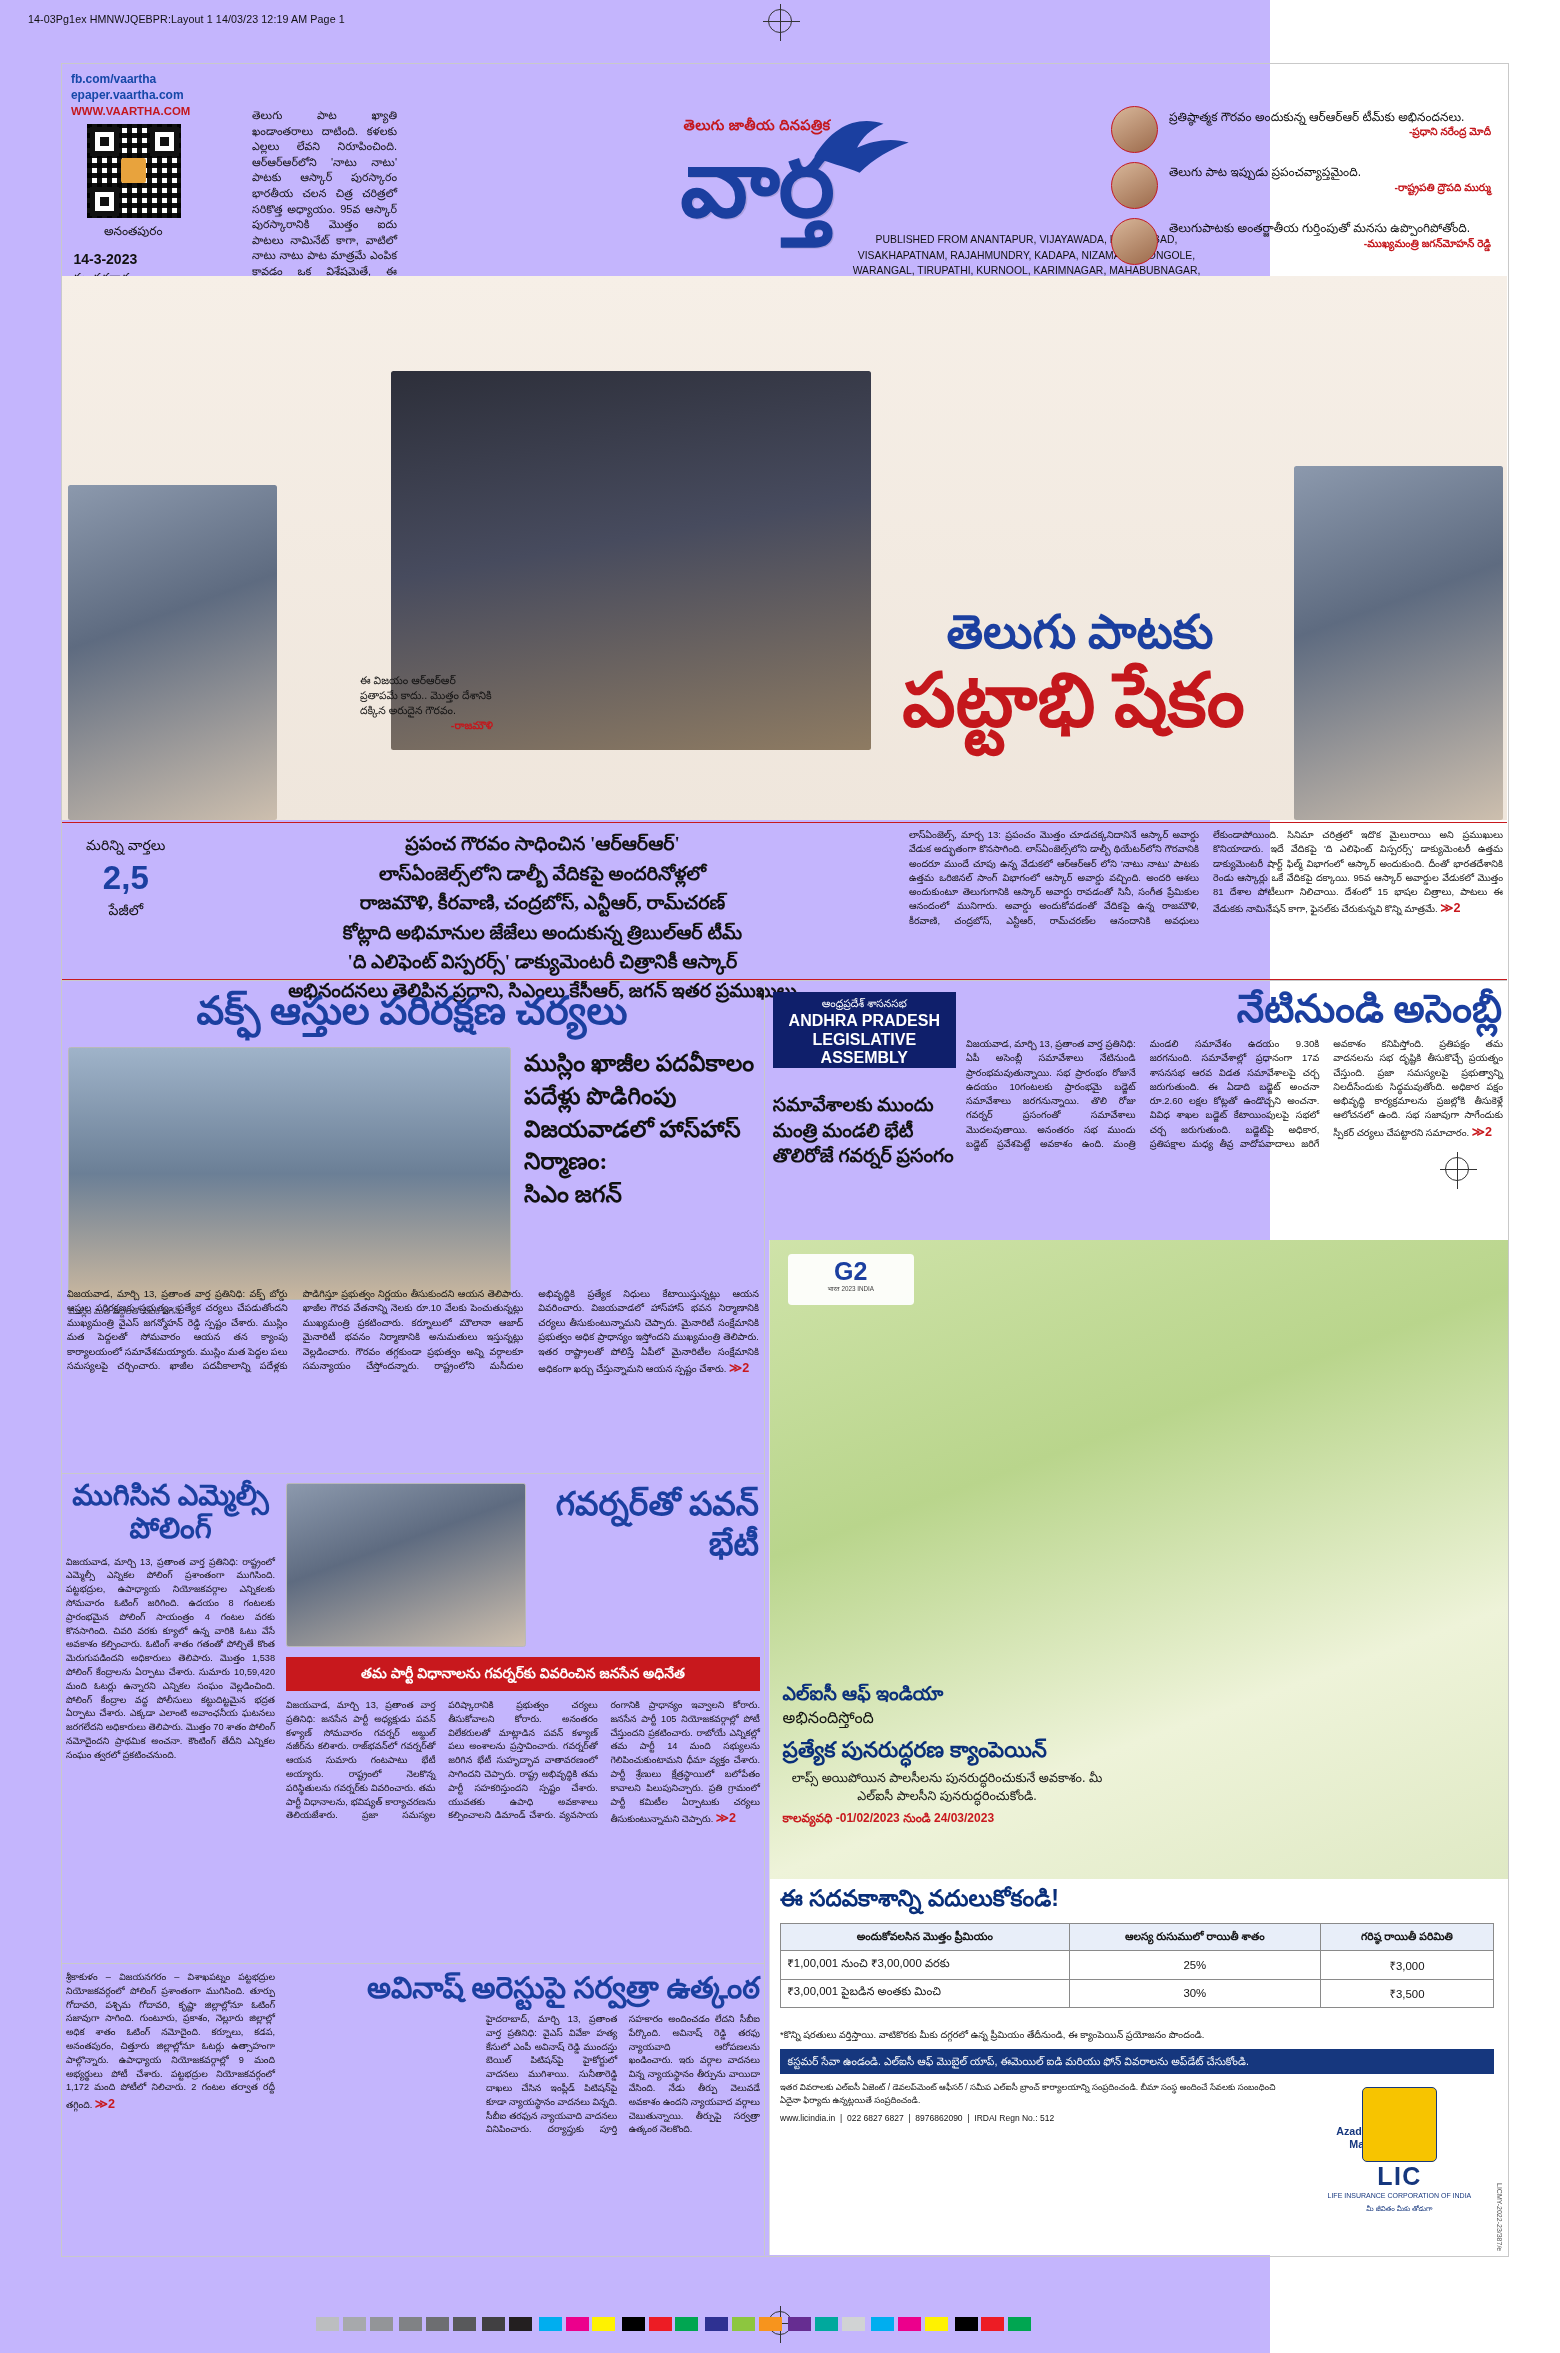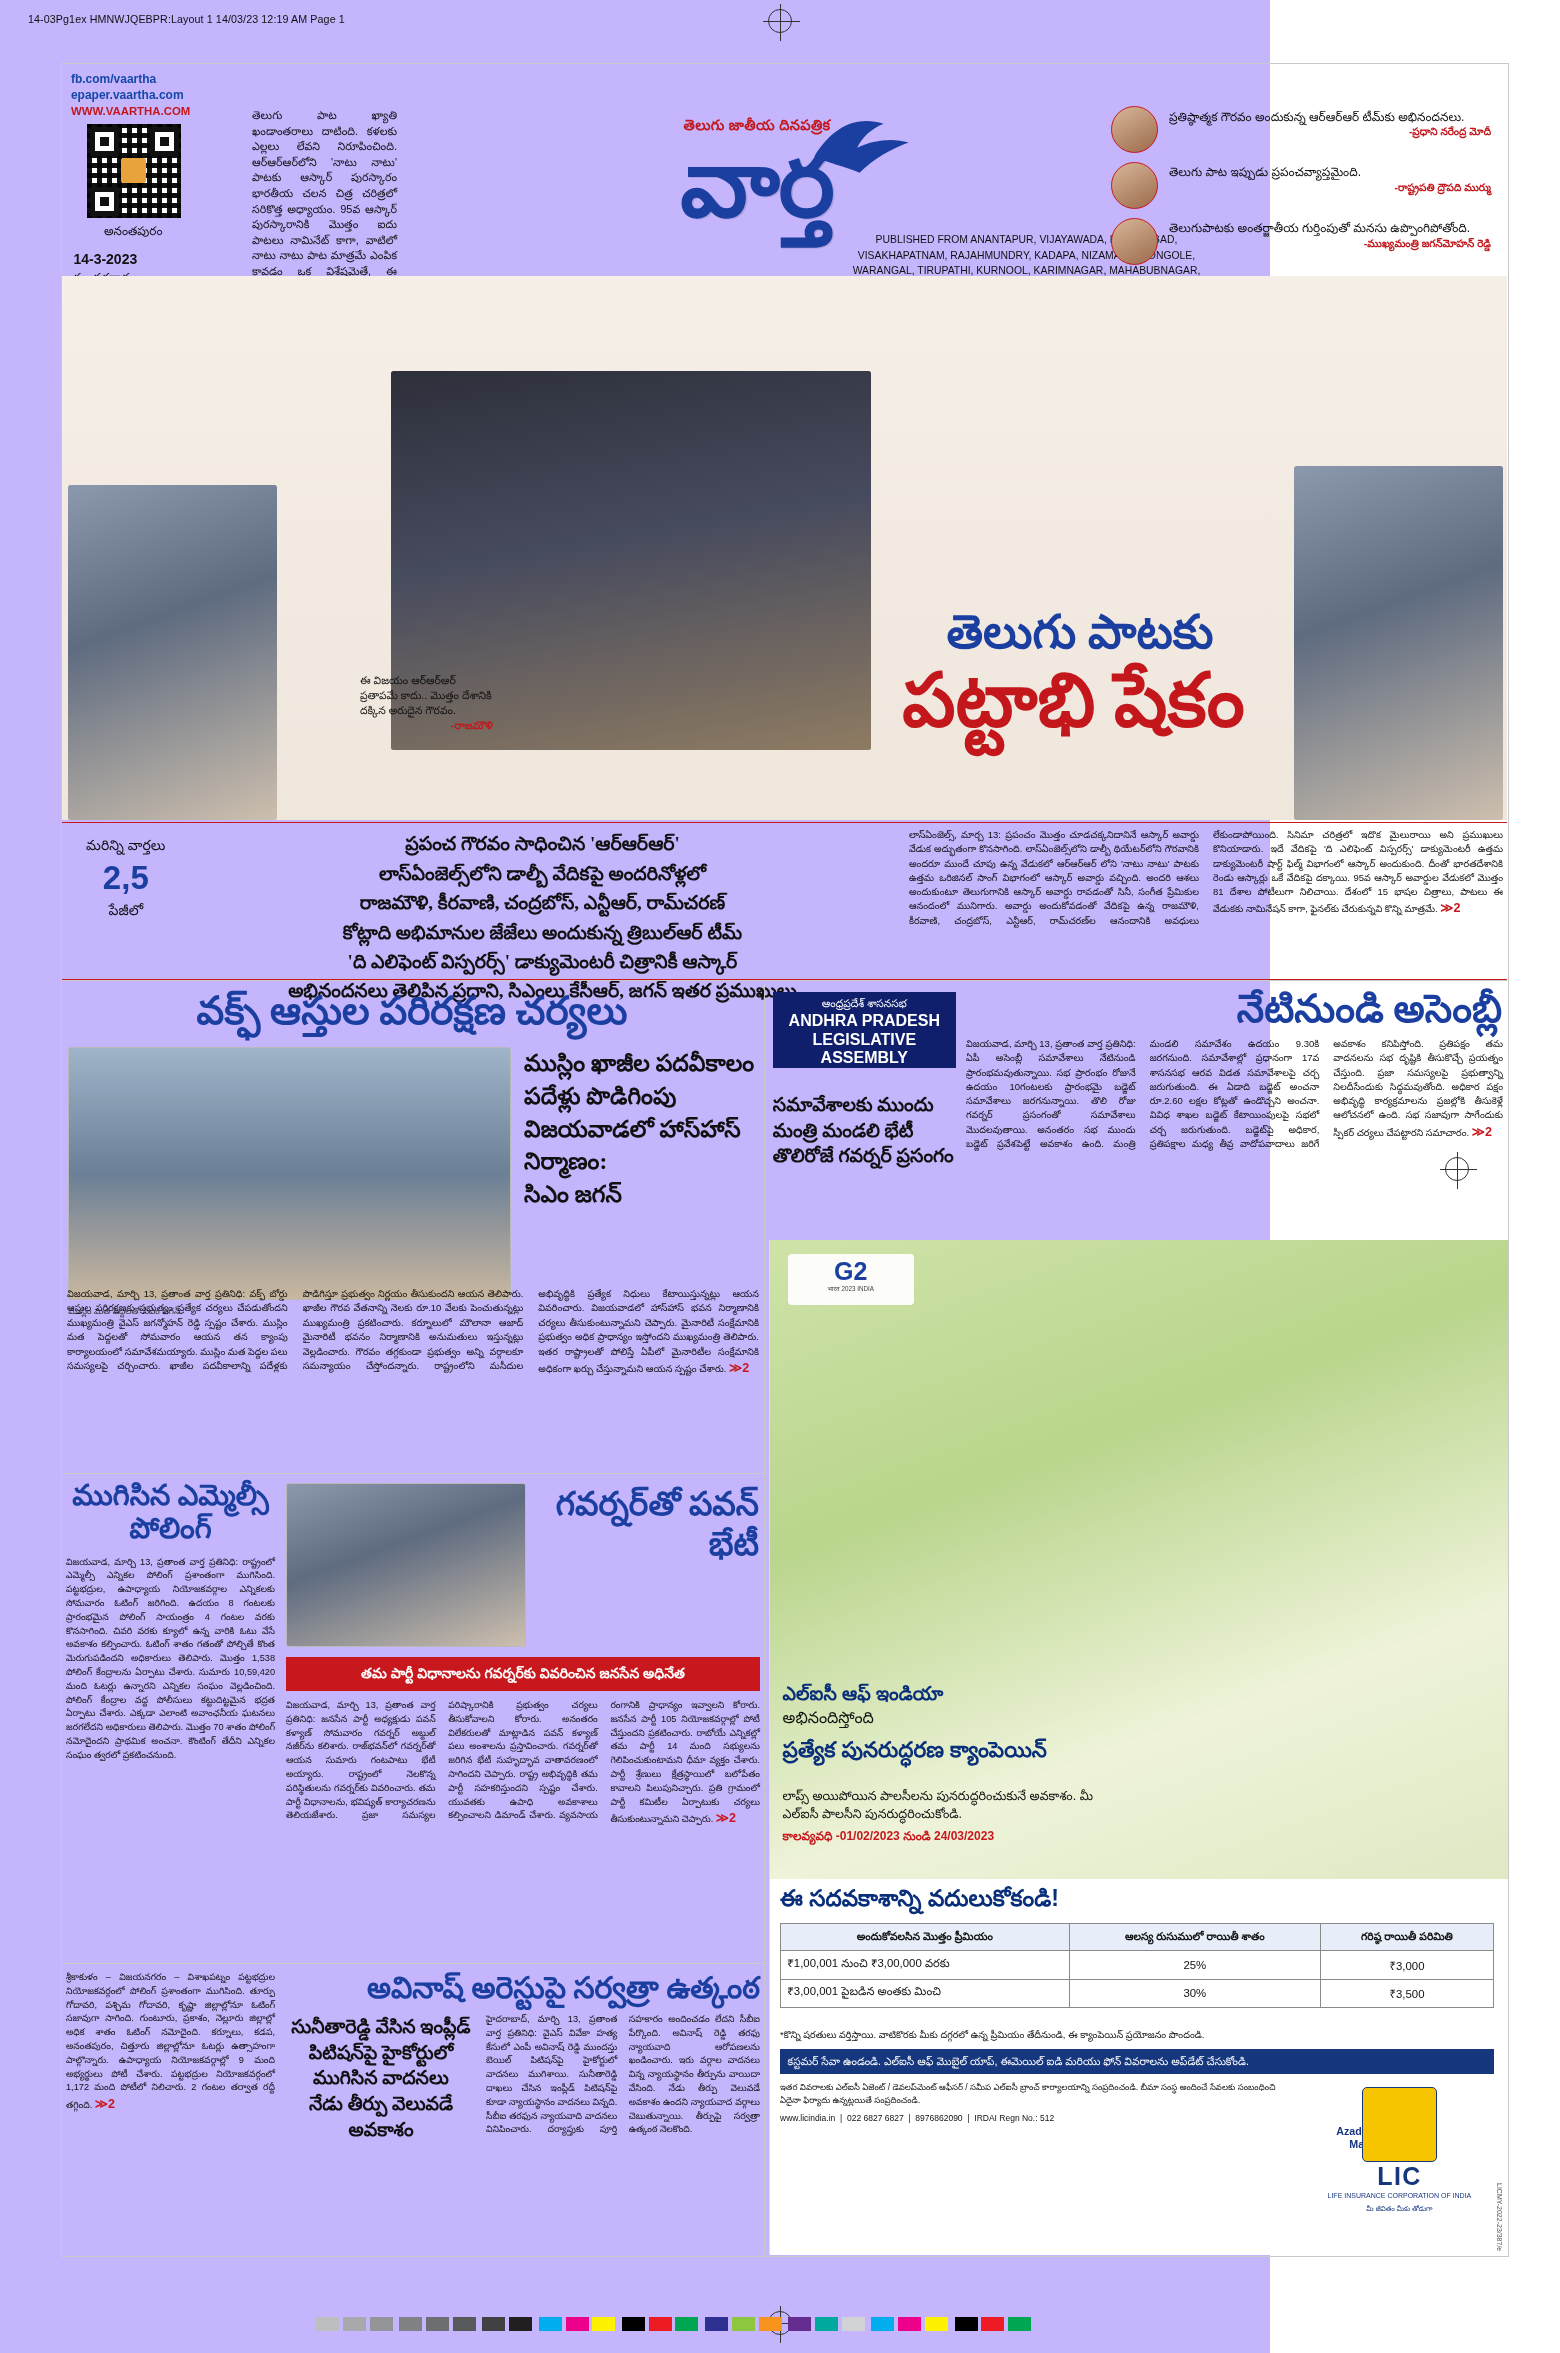--- a/index.html
+++ b/index.html
@@ -227,21 +227,21 @@
   .ad .g2 {
     position:absolute; left:17.7px; top:14px; width:126px; height:51px;
     background:#ffffffee; border-radius:3.8px; text-align:center;
   }
   .ad .g2 .g2t { font-size:25px; font-weight:bold; color:#1b3fa0; line-height:1; padding-top:5px;}
   .ad .g2 .g2s { font-size:6.3px; color:#444; }
   .ad .adtext { position:absolute; left:12.6px; top:443px; width:329px; }
   .ad .adtext .l1 { font-size:19px; color:#0a2f7a; font-weight:bold; }
   .ad .adtext .l2 { font-size:16px; color:#111; }
   .ad .adtext .l3 { font-size:21.5px; color:#0a2f7a; font-weight:bold; line-height:1.25; margin-top:6.3px;}
-  .ad .adtext .l4 { font-size:12.6px; color:#111; line-height:1.45; margin-top:23px;}
+  .ad .adtext .l4 { font-size:12.6px; color:#111; line-height:1.45; margin-top:5px;text-align:center;}
   .ad .adtext .l5 { font-size:12px; color:#c8181d; font-weight:bold; margin-top:5px;}
   .ad .cta {
     position:absolute; left:10px; top:645px; width:714px;
     font-size:23px; font-weight:bold; color:#0a2f7a; text-align:left;
   }
   .ad table {
     position:absolute; left:10px; top:683px; width:714px; border-collapse:collapse;
     font-size:11.4px;
   }
   .ad table th, .ad table td {
@@ -572,22 +572,20 @@
 
   <div class="blk leftlast">
     <div class="body">
       <span>శ్రీకాకుళం – విజయనగరం – విశాఖపట్నం పట్టభద్రుల నియోజకవర్గంలో పోలింగ్ ప్రశాంతంగా ముగిసింది. తూర్పు గోదావరి, పశ్చిమ గోదావరి, కృష్ణా జిల్లాల్లోనూ ఓటింగ్ సజావుగా సాగింది. గుంటూరు, ప్రకాశం, నెల్లూరు జిల్లాల్లో అధిక శాతం ఓటింగ్ నమోదైంది. కర్నూలు, కడప, అనంతపురం, చిత్తూరు జిల్లాల్లోనూ ఓటర్లు ఉత్సాహంగా పాల్గొన్నారు. ఉపాధ్యాయ నియోజకవర్గాల్లో 9 మంది అభ్యర్థులు పోటీ చేశారు. పట్టభద్రుల నియోజకవర్గంలో 1,172 మంది పోటీలో నిలిచారు. 2 గంటల తర్వాత రద్దీ తగ్గింది.</span>
       <span class="jump">≫<span>2</span></span>
     </div>
   </div>
 
   <div class="blk avinash">
     <div class="hd">అవినాష్ అరెస్టుపై సర్వత్రా ఉత్కంఠ</div>
-    <div class="sub" style="white-space:pre-line">సునీతారెడ్డి వేసిన ఇంప్లీడ్ పిటిషన్‌పై హైకోర్టులో ముగిసిన వాదనలు
-నేడు తీర్పు వెలువడే అవకాశం</div>
     <div class="body">
       <span>హైదరాబాద్, మార్చి 13, ప్రతాంత వార్త ప్రతినిధి: వైఎస్ వివేకా హత్య కేసులో ఎంపీ అవినాష్ రెడ్డి ముందస్తు బెయిల్ పిటిషన్‌పై హైకోర్టులో వాదనలు ముగిశాయి. సునీతారెడ్డి దాఖలు చేసిన ఇంప్లీడ్ పిటిషన్‌పై కూడా న్యాయస్థానం వాదనలు విన్నది. సీబీఐ తరఫున న్యాయవాది వాదనలు వినిపించారు. దర్యాప్తుకు పూర్తి సహకారం అందించడం లేదని సీబీఐ పేర్కొంది. అవినాష్ రెడ్డి తరఫు న్యాయవాది ఆరోపణలను ఖండించారు. ఇరు వర్గాల వాదనలు విన్న న్యాయస్థానం తీర్పును వాయిదా వేసింది. నేడు తీర్పు వెలువడే అవకాశం ఉందని న్యాయవాద వర్గాలు చెబుతున్నాయి. తీర్పుపై సర్వత్రా ఉత్కంఠ నెలకొంది.</span>
     </div>
   </div>
 
   <div class="colorbars">
     <span style="background:#bcbec0"></span><span style="background:#a7a9ac"></span><span style="background:#939598"></span>
     <span style="background:#808285"></span><span style="background:#6d6e71"></span><span style="background:#58595b"></span>
     <span style="background:#414042"></span><span style="background:#231f20"></span>
     <span style="background:#00aeef"></span><span style="background:#ec008c"></span><span style="background:#fff200"></span>

